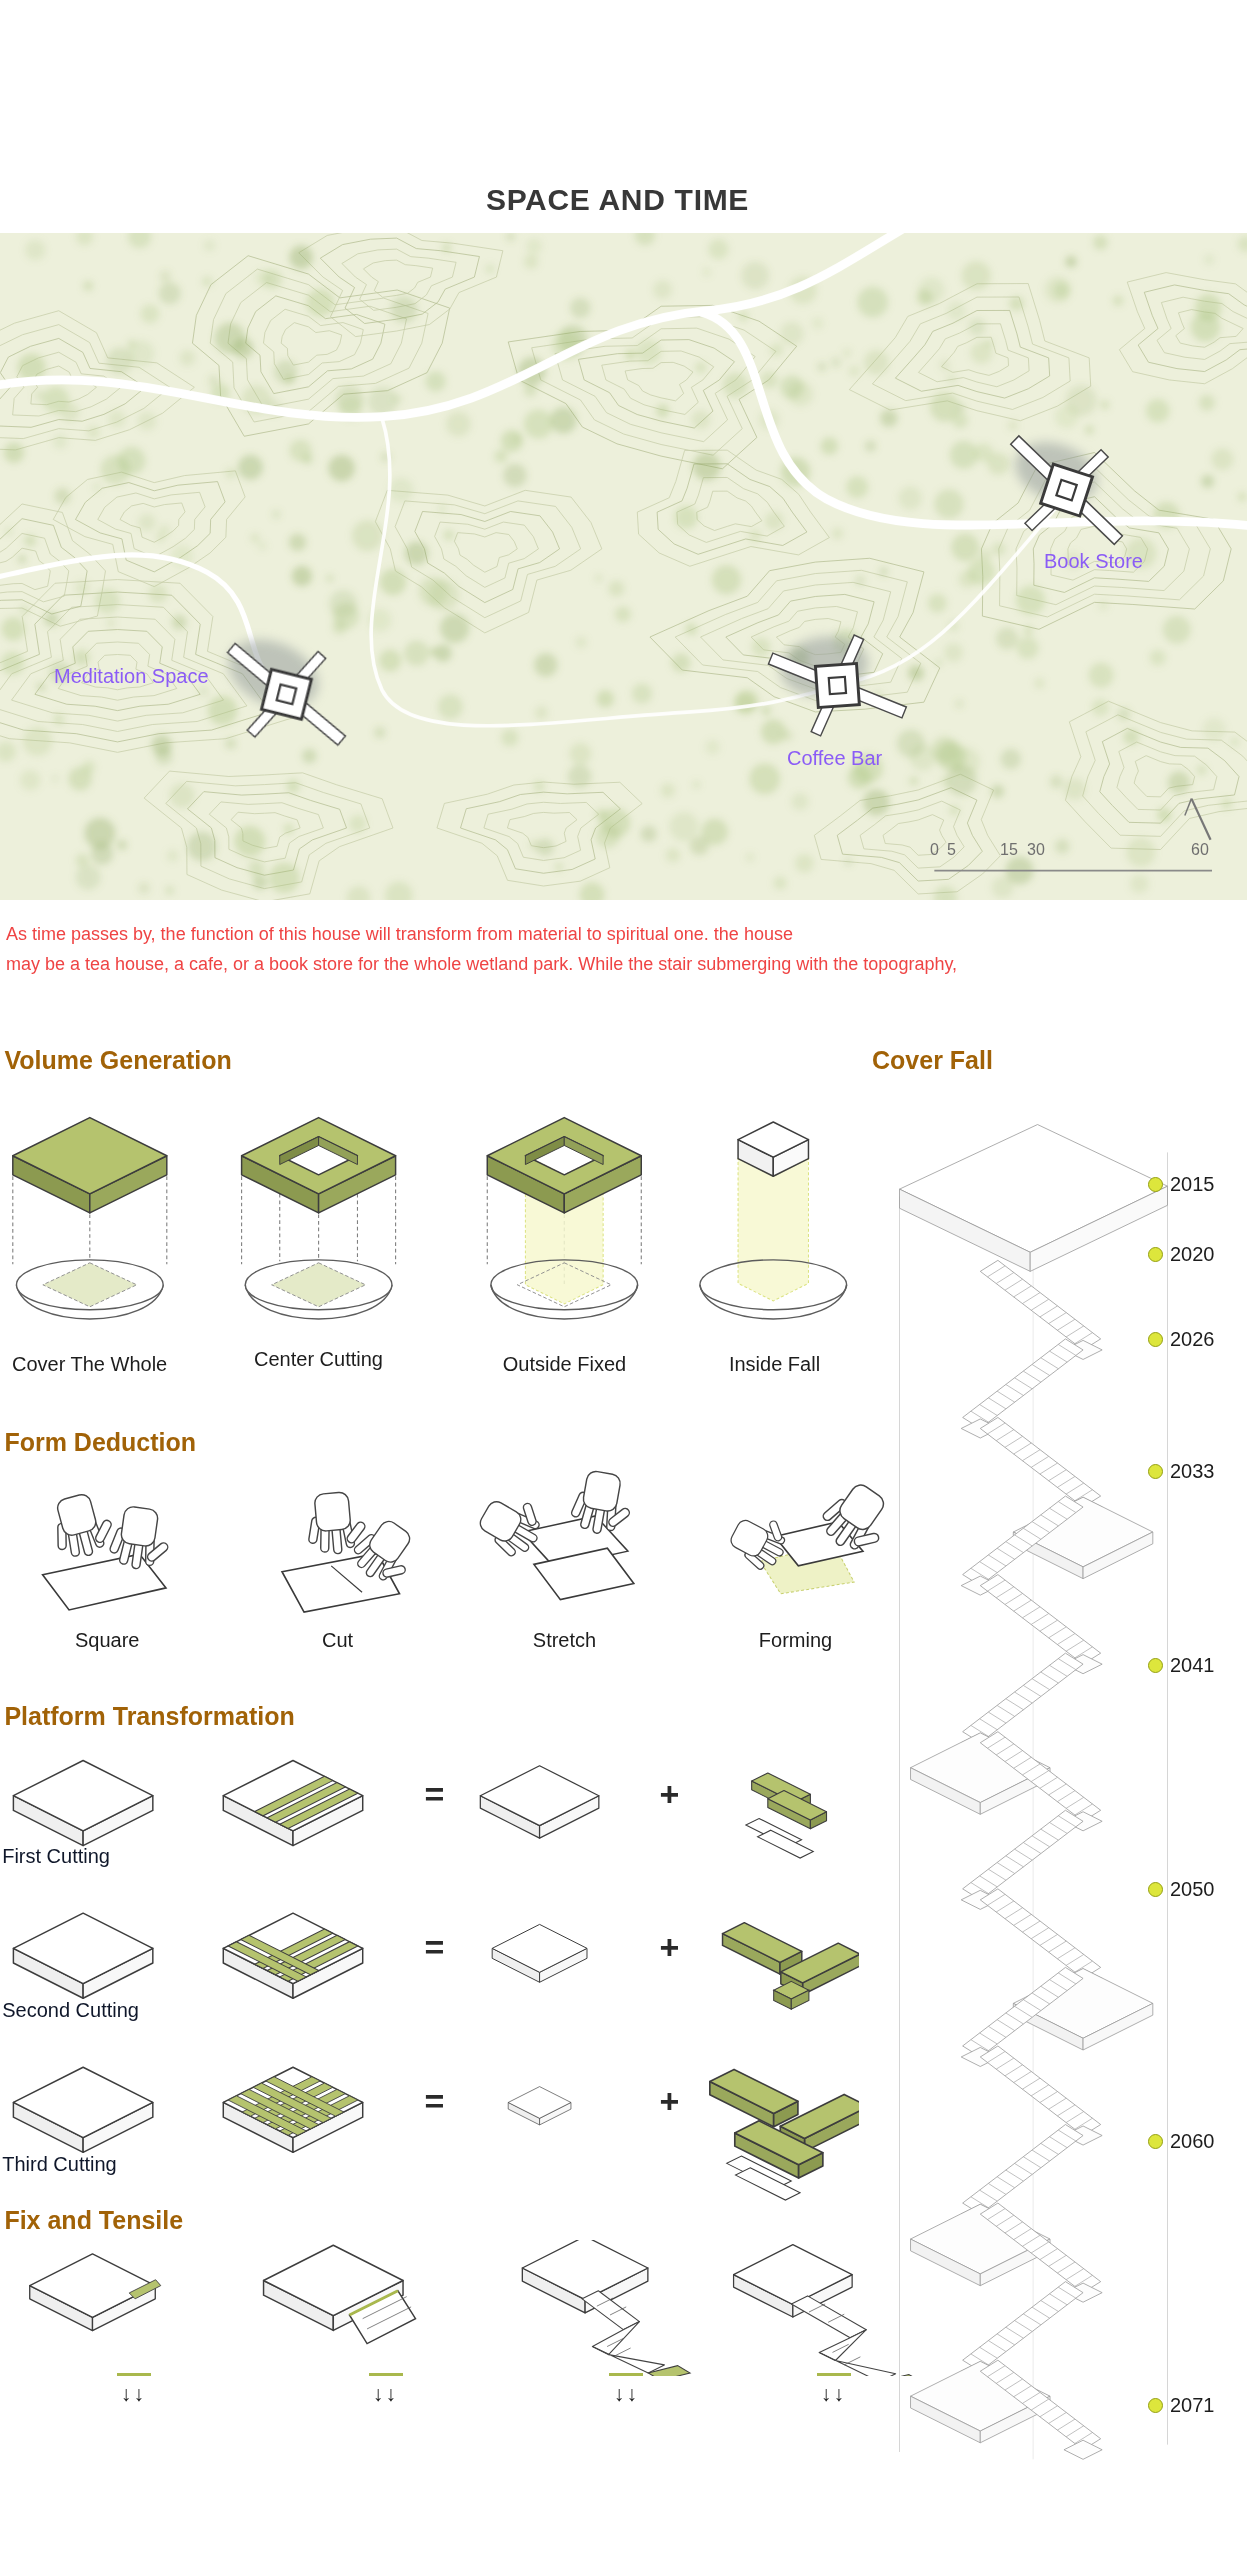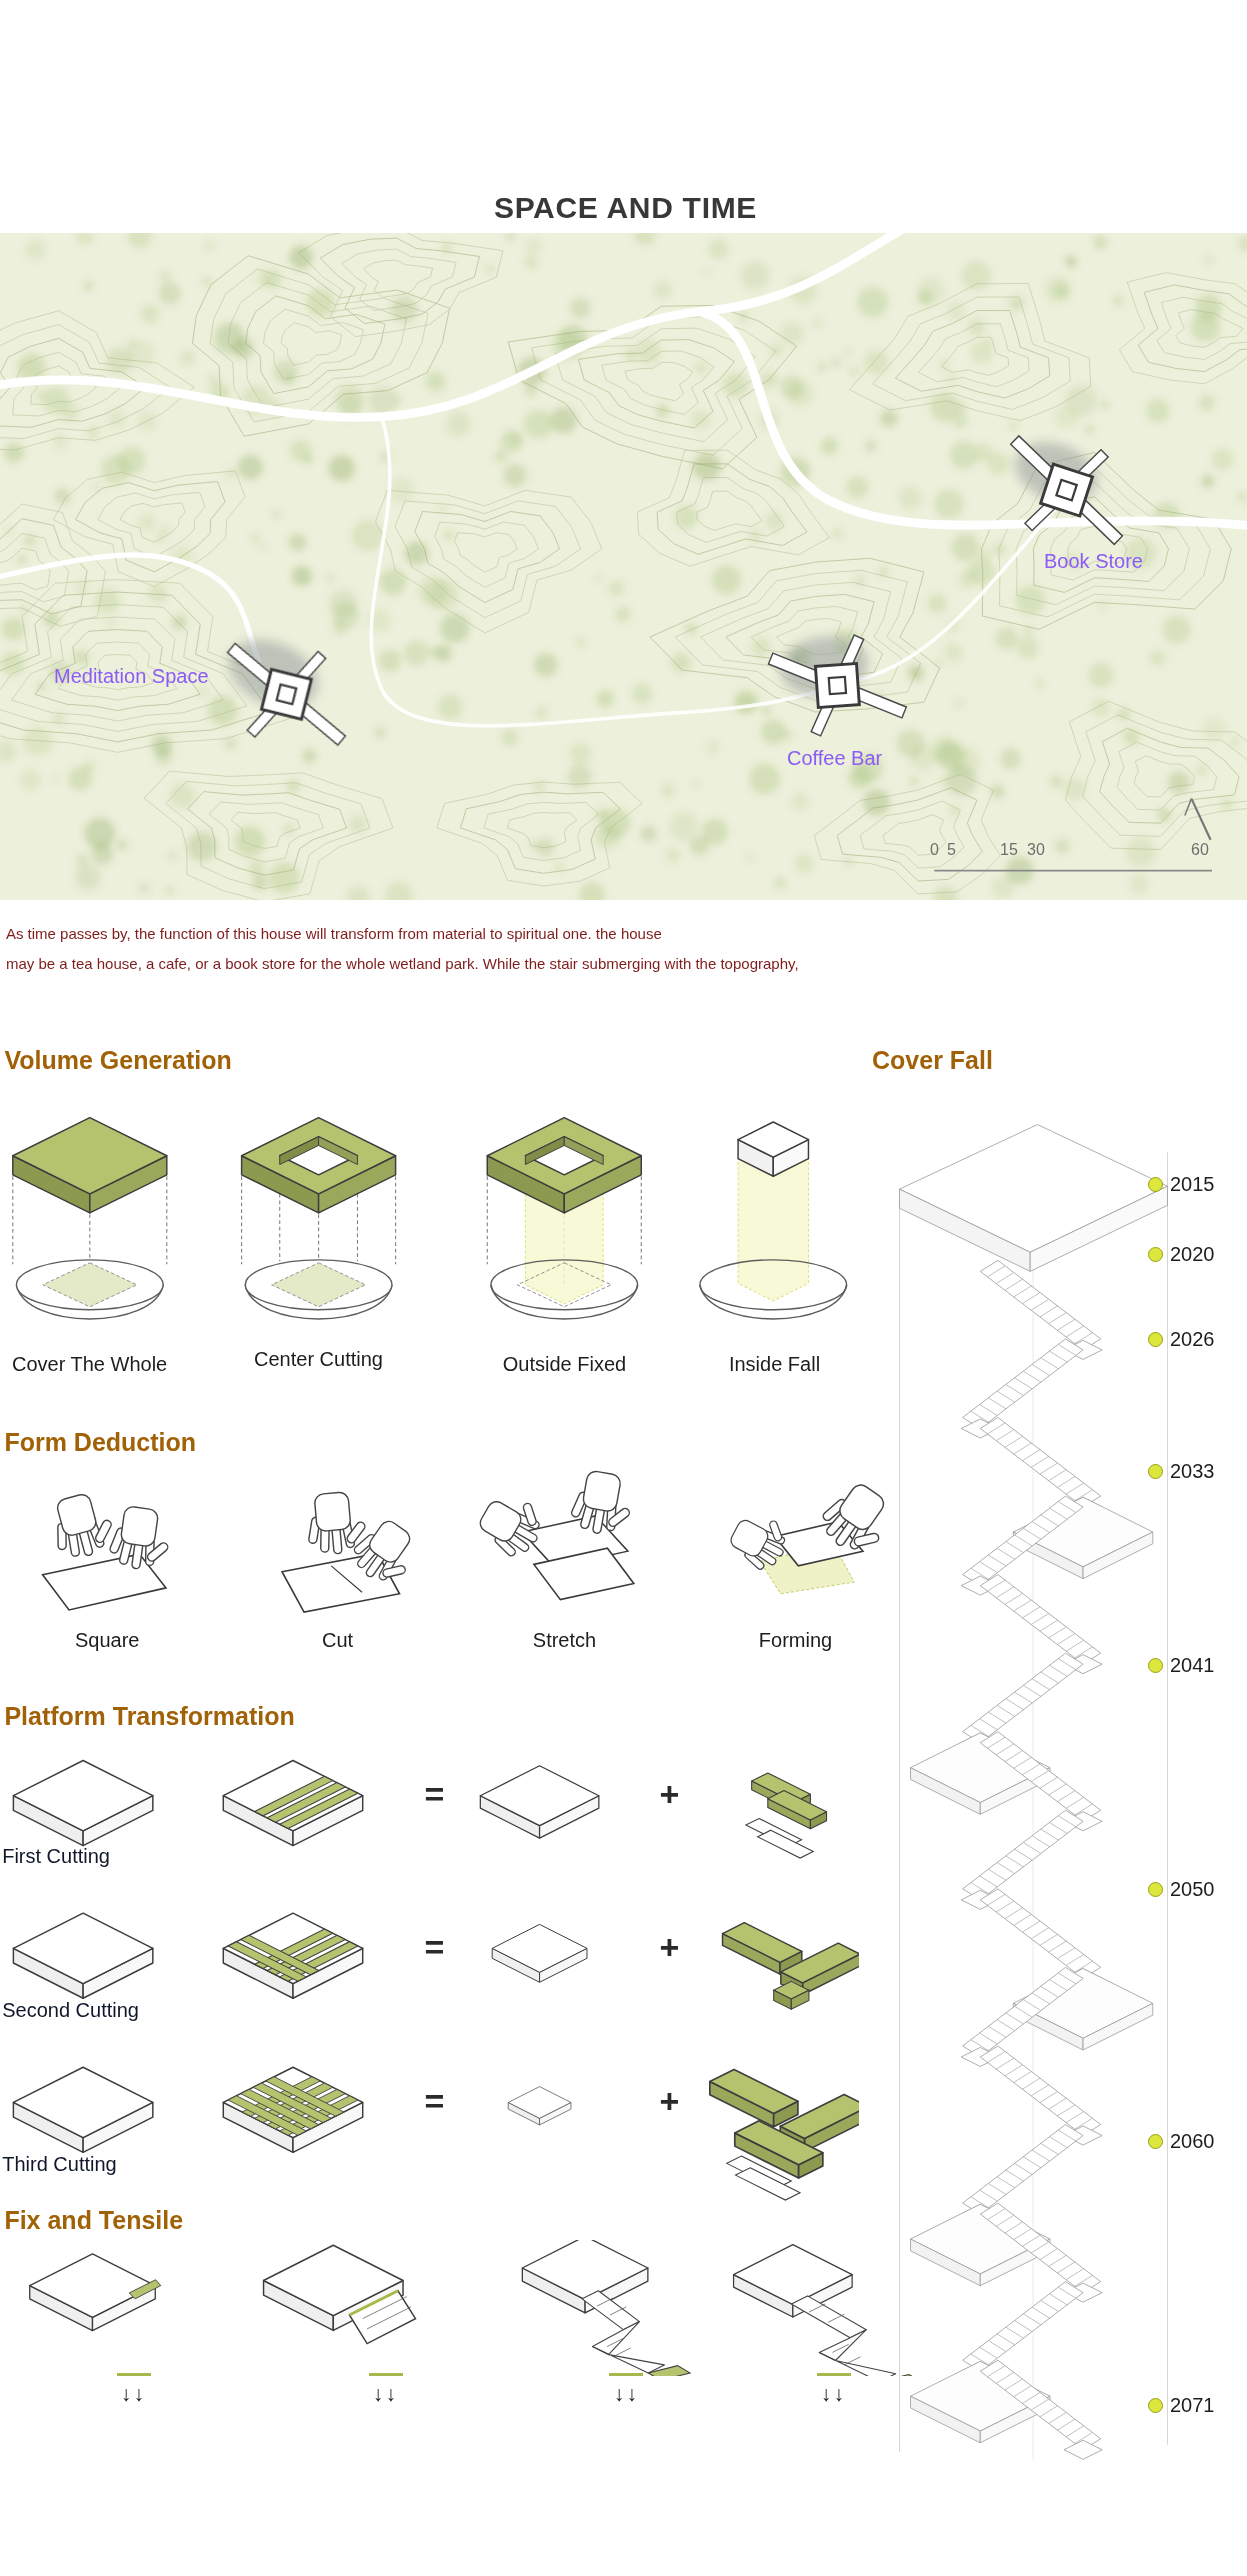--- a/index.html
+++ b/index.html
@@ -1,25 +1,25 @@
 <!DOCTYPE html>
 <html style="font-size:11.7px"><head>
 <meta charset="utf-8">
 <style>
   *{box-sizing:border-box}
   body{margin:0;background:#ffffff}
   .page{position:relative;width:1248px;height:2576px;background:#fff;overflow:hidden;
         font-family:"Liberation Sans",sans-serif;color:#222}
-  .title{position:absolute;top:175px;left:0;width:1219px;margin:16px;text-align:center;
+  .title{position:absolute;top:175px;left:0;width:1219px;margin:8px;text-align:center;
          font-size:30px;font-weight:bold;letter-spacing:0.7px;color:#383838}
   .map{position:absolute;top:233px;left:0;width:1248px;height:667px}
   .map svg{position:absolute;left:0;top:0}
   .maplabel{position:absolute;font-size:20px;color:#8b5cf6}
   .tick{position:absolute;font-size:16px;color:#6f6f6f}
-  .desc{position:absolute;left:5.9px;top:919px;width:1237px;font-size:15px;line-height:30px;color:#7f1d1d}
+  .desc{position:absolute;left:5.9px;top:919px;width:1237px;font-size:18px;line-height:30px;color:#ef4444}
   .h{position:absolute;margin:0;font-size:25px;font-weight:bold;color:#a16207}
   .dlabel{position:absolute;font-size:20px;color:#1d1d1d;text-align:center;width:191px}
   .plabel{position:absolute;font-size:20px;color:#0f172a;text-align:left;width:162px}
   .op{position:absolute;font-size:34px;font-weight:600;color:#2a2a2a;text-align:center;width:35px}
   .uline{position:absolute;width:34px;height:2.9px;background:#a9b84d}
   .darr{position:absolute;font-size:21px;font-weight:bold;letter-spacing:2.2px;color:#191919;text-align:center;width:51px}
   .year{position:absolute;left:1148px;display:flex;align-items:center;gap:6.6px}
   .dot{width:15.4px;height:15.4px;border-radius:50%;background:#dde63c;border:1.5px solid #95a013;flex:0 0 auto}
   .ylab{font-size:20px;color:#1d1d1d}
   .abs{position:absolute}

